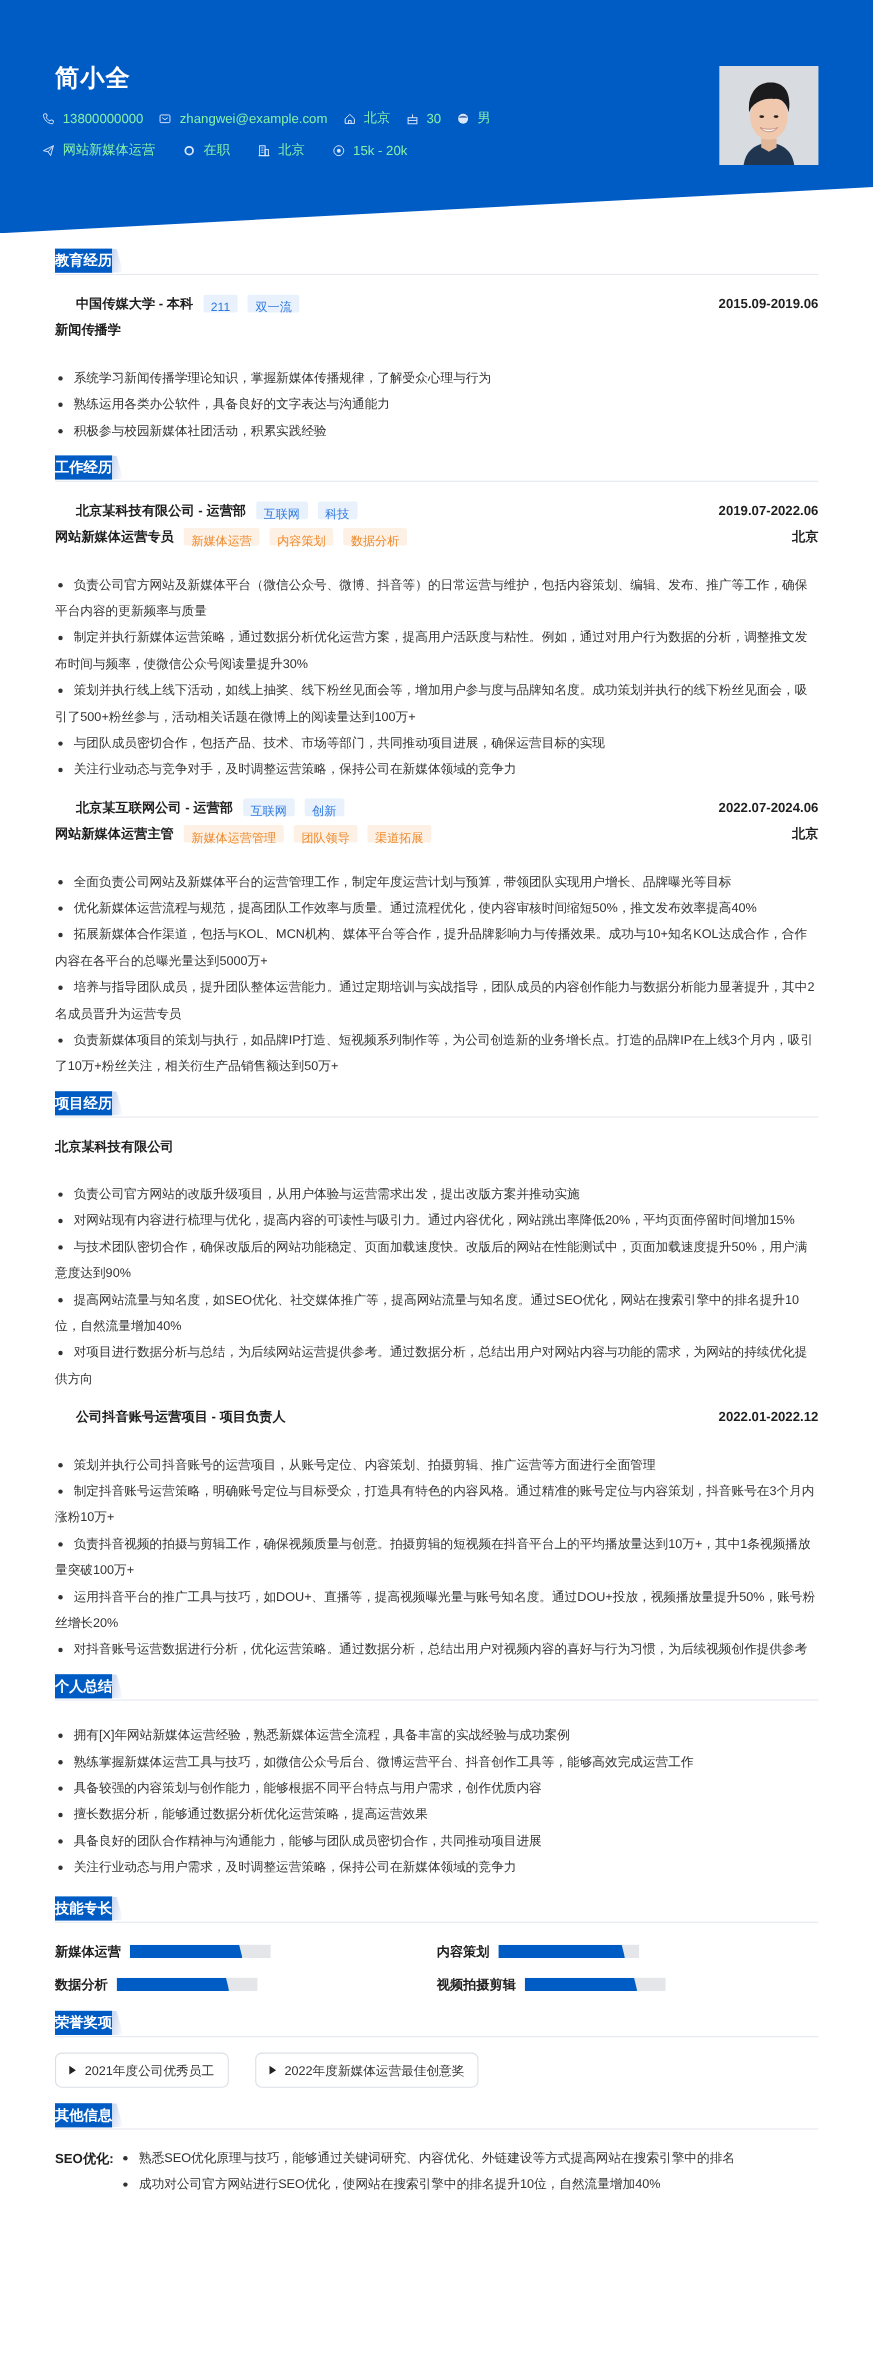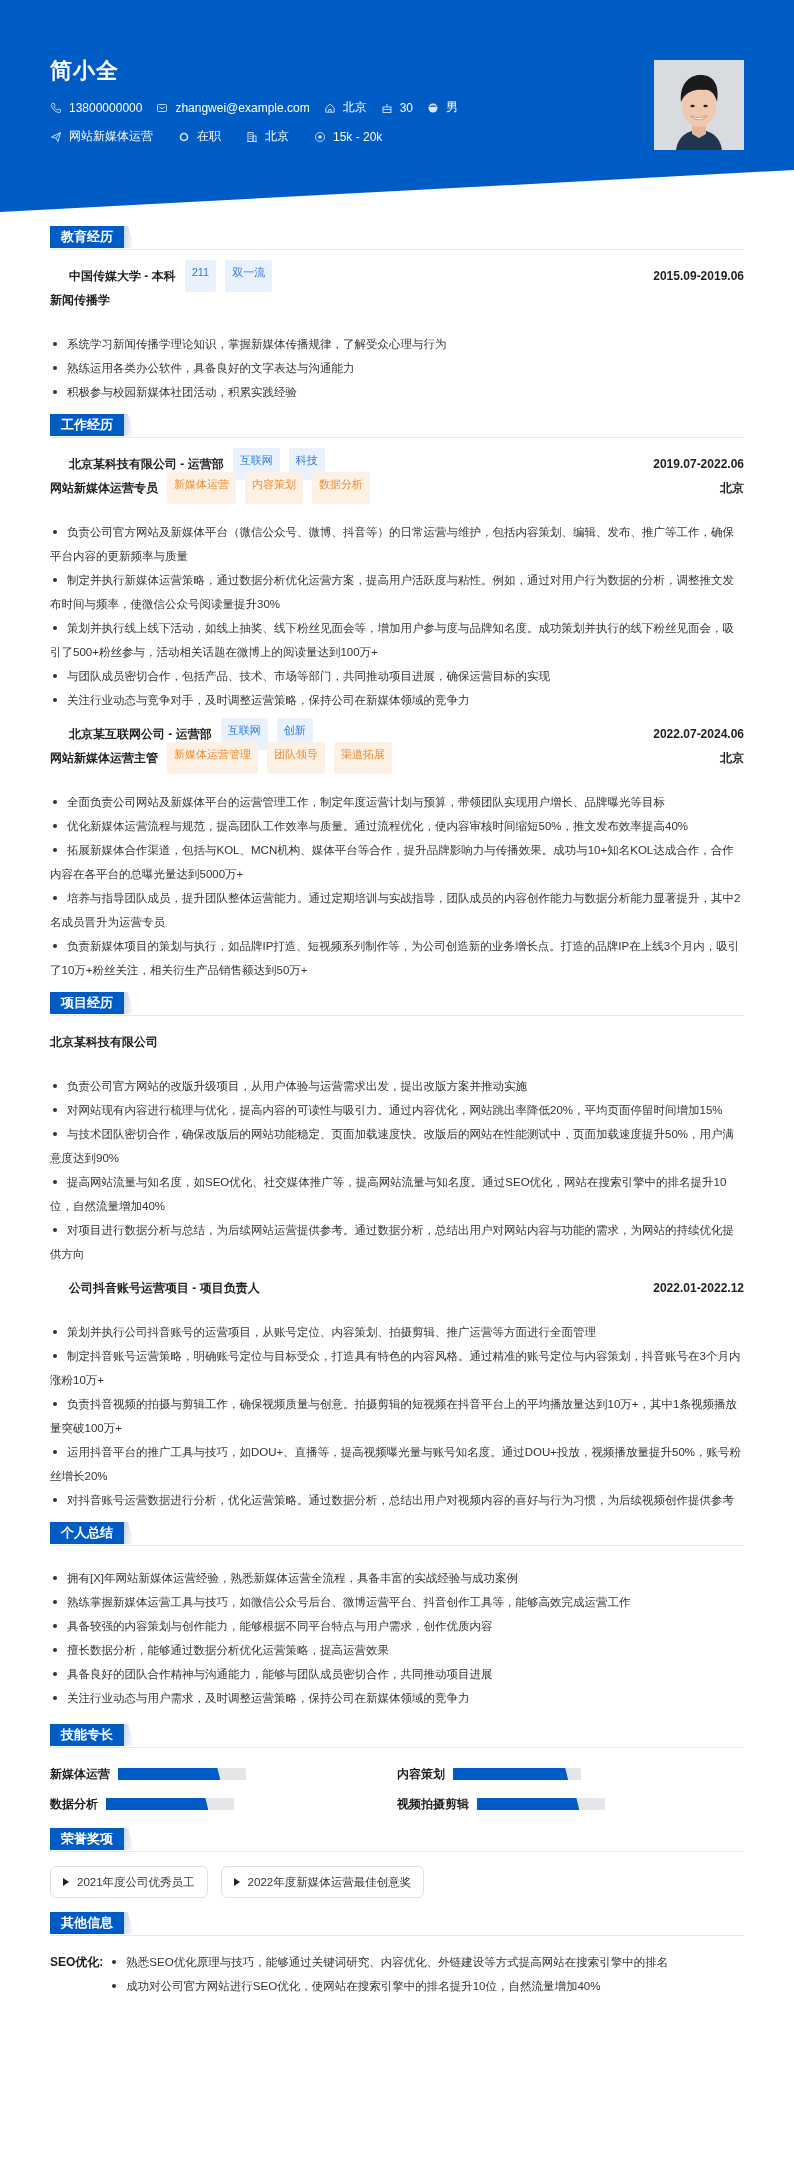--- a/index.html
+++ b/index.html
@@ -23,25 +23,25 @@
   .header .name {
     position: absolute;
     left: 50px;
     top: 56px;
     font-size: 22px;
     font-weight: bold;
     letter-spacing: 1px;
   }
   .info-row {
     position: absolute;
-    left: 50px;
+    left: 38px;
     display: flex;
     align-items: center;
     font-size: 12px;
-    color: #ffffff;
+    color: #86efac;
   }
   .info-row.r1 { top: 99px; }
   .info-row.r2 { top: 128px; gap: 11px; }
   .info-item { display: flex; align-items: center; margin-right: 14px; }
   .info-item .ic {
     width: 12px; height: 12px; margin-right: 7px;
     display: inline-flex; align-items: center; justify-content: center;
   }
   .info-item .ic svg { width: 12px; height: 12px; }
   .photo {
@@ -60,21 +60,21 @@
   .sec-head {
     position: relative;
     height: 24px;
     border-bottom: 1px solid #e4e8ee;
     margin-bottom: 14px;
   }
   .sec-title {
     position: absolute;
     left: 0; top: 0;
     height: 22px;
-    padding: 0 11px;
+    padding: 0 0;
     background: #005cc5;
     color: #fff;
     font-size: 13px;
     font-weight: bold;
     line-height: 22px;
   }
   .sec-title::after {
     content: "";
     position: absolute;
     right: -10px; top: 0;
@@ -90,21 +90,21 @@
     align-items: center;
     height: 24px;
   }
   .row-left { display: flex; align-items: center; }
   .title-strong { font-weight: bold; font-size: 12px; color: #1f1f1f; margin-left: 19px; }
   .date { font-weight: bold; font-size: 12px; color: #1f1f1f; }
   .tag {
     display: inline-block;
     margin-left: 9px;
     padding: 4px 7px;
-    height: 32px;
+    height: 16px;
     line-height: 17px;
     font-size: 11px;
     border-radius: 2px;
   }
   .tag.blue { background: #e8f1fc; color: #2f7ae0; }
   .tag.orange { background: #fdf1e6; color: #ee8a2c; }
   .subtitle { font-weight: bold; font-size: 12px; color: #1f1f1f; }
 
   ul.bullets { list-style: none; margin-top: 20px; }
   ul.bullets li {
@@ -142,21 +142,21 @@
     overflow: hidden;
   }
   .skill-fill {
     position: absolute;
     left: 0; top: 0; bottom: 0;
     background: #005cc5;
     clip-path: polygon(0 0, calc(100% - 3px) 0, 100% 100%, 0 100%);
   }
 
   
-  .awards { display: flex; gap: 13px; margin-bottom: 14px; }
+  .awards { display: flex; gap: 24px; margin-bottom: 14px; }
   .award {
     display: flex;
     align-items: center;
     height: 32px;
     padding: 0 12px;
     border: 1px solid #dcdfe5;
     border-radius: 6px;
     font-size: 11.5px;
     color: #333;
   }

